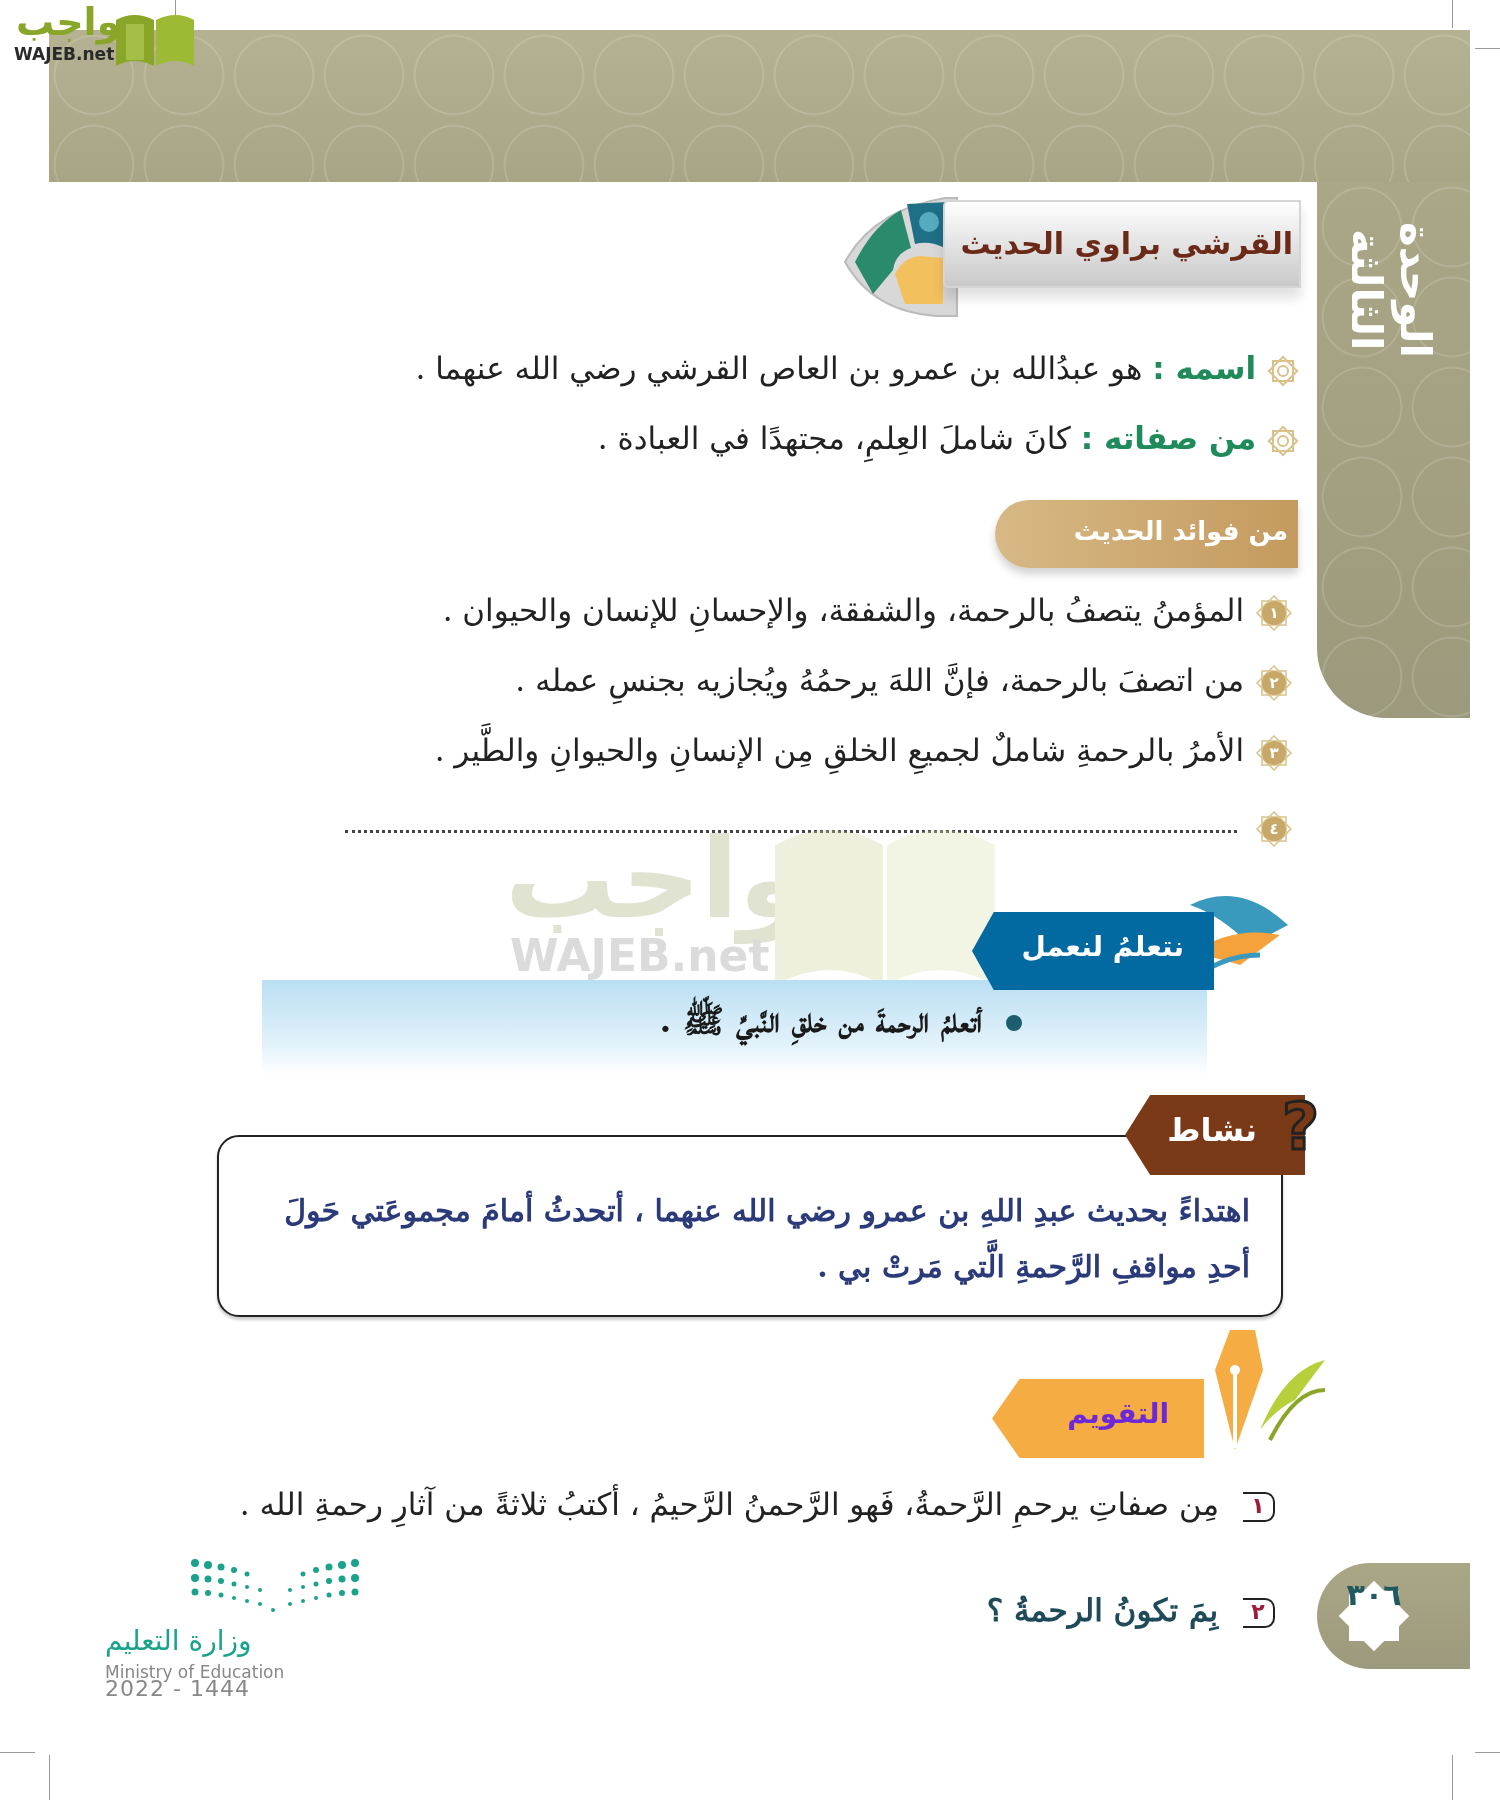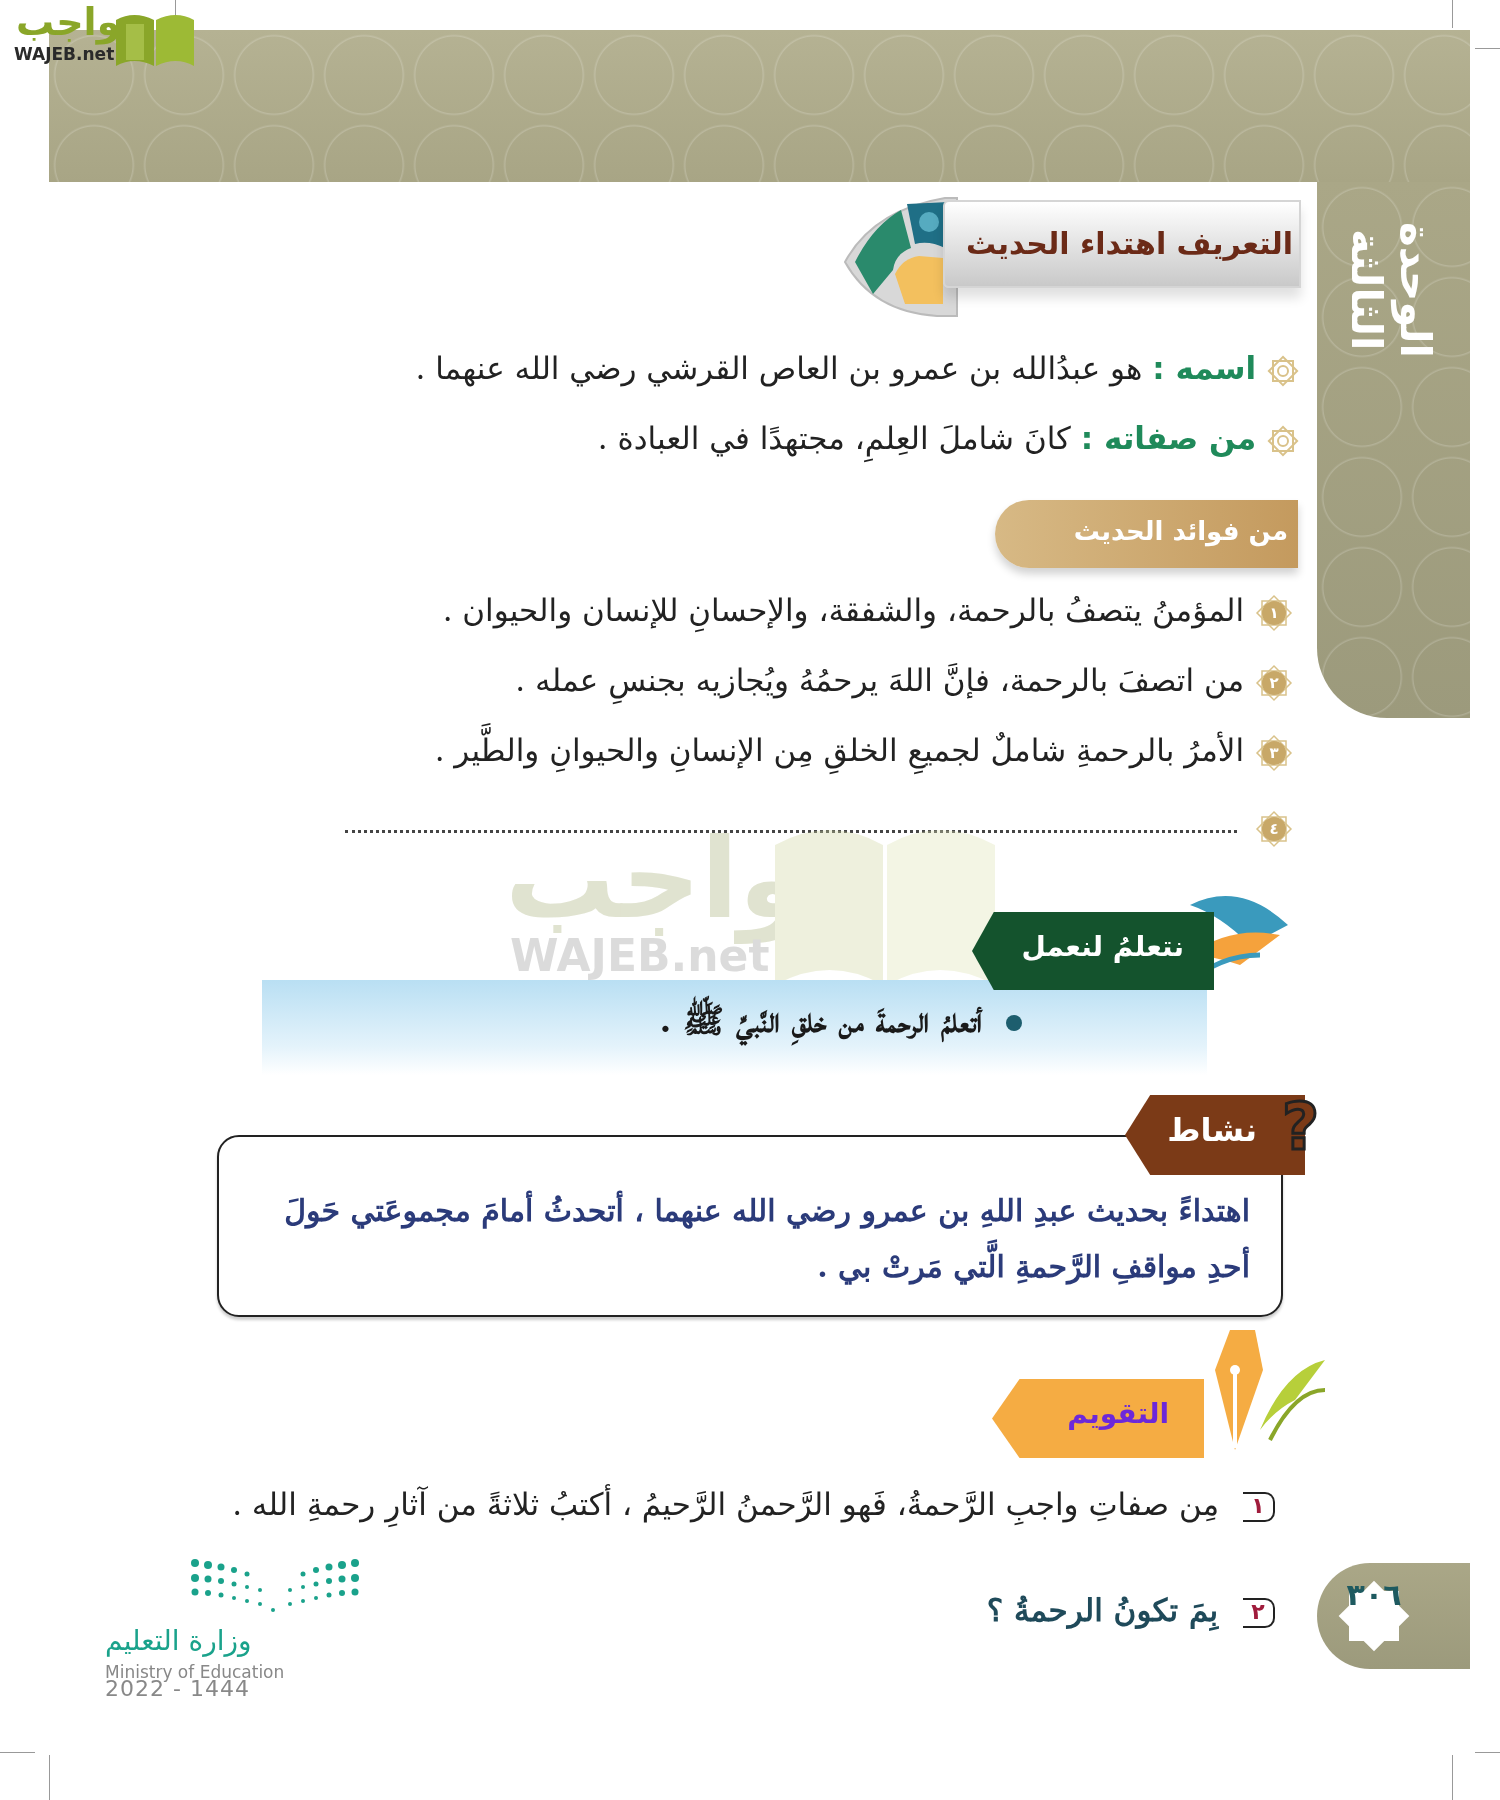--- a/index.html
+++ b/index.html
@@ -53,21 +53,21 @@
 
   
   .wm { position: absolute; left: 505px; top: 815px; width: 500px; height: 180px; opacity: .35; pointer-events: none; }
   .wm .ar-wm { position: absolute; left: 0; top: 0; font: bold 110px "DejaVu Sans", sans-serif; color: #a8b07a; direction: rtl; }
   .wm .en-wm { position: absolute; left: 5px; top: 115px; font: bold 44px "DejaVu Sans", sans-serif; color: #999; }
 
   
   .learn-strip { position: absolute; left: 262px; top: 980px; width: 945px; height: 95px;
     background: linear-gradient(180deg, #b9dff3 0%, #e4f3fb 70%, #ffffff 100%); }
   .learn-tab { position: absolute; left: 972px; top: 912px; width: 242px; height: 78px;
-    background: #14532d; clip-path: polygon(0 50%, 9% 0, 100% 0, 100% 100%, 9% 100%); }
+    background: #0369a1; clip-path: polygon(0 50%, 9% 0, 100% 0, 100% 100%, 9% 100%); }
   .learn-tab span { position: absolute; right: 30px; top: 18px; color: #fff; font: bold 28px "DejaVu Sans", sans-serif; direction: rtl; }
   .learn-deco { position: absolute; left: 1180px; top: 885px; width: 110px; height: 110px; }
   .learn-text { position: absolute; right: 478px; top: 1000px; font: bold 34px "DejaVu Serif", serif; color: #1a1a1a; direction: rtl; white-space: nowrap; }
   .dot-bullet { display: inline-block; width: 16px; height: 16px; border-radius: 50%; background: #1d5e6e; margin-left: 12px; vertical-align: middle; }
 
   
   .activity-box { position: absolute; left: 217px; top: 1135px; width: 1066px; height: 182px;
     border: 2.5px solid #222; border-radius: 22px; box-shadow: 0 3px 3px rgba(0,0,0,.2); background: #fff; }
   .activity-tab { position: absolute; left: 1125px; top: 1095px; width: 180px; height: 80px;
     background: #7b3a17; clip-path: polygon(0 50%, 14% 0, 100% 0, 100% 100%, 14% 100%); }
@@ -127,21 +127,21 @@
 
 <div class="narrator-header">
   <svg style="position:absolute;left:0;top:0;" width="130" height="124" viewBox="0 0 130 124">
     <path d="M12 66 Q40 14 112 2 L124 2 L124 120 L104 120 Q40 116 12 66Z" fill="#d8d8d8" stroke="#bbb" stroke-width="2"></path>
     <path d="M74 8 L116 6 L112 52 Q96 44 82 48Z" fill="#1f6f86"></path>
     <circle cx="96" cy="26" r="10" fill="#6ec4d8" opacity=".7"></circle>
     <path d="M22 66 Q40 30 68 14 L78 52 Q62 58 60 74 L40 98Z" fill="#2a8a6c"></path>
     <path d="M62 78 Q70 62 86 60 L110 62 L110 108 L72 108Z" fill="#f3c05e"></path>
   </svg>
   <div class="narrator-bar">
-    <span class="narrator-title">التعريف اهتداء الحديث</span>
+    <span class="narrator-title">القرشي براوي الحديث</span>
   </div>
 </div>
 
 <div class="line ar" style="top:350px;right:200px;">
   <svg class="star-bullet" viewBox="0 0 34 34">
       <g fill="none" stroke="#d9c28a" stroke-width="2">
         <rect x="7" y="7" width="20" height="20"></rect>
         <rect x="7" y="7" width="20" height="20" transform="rotate(45 17 17)"></rect>
         <circle cx="17" cy="17" r="5"></circle>
       </g>
@@ -238,21 +238,21 @@
   <line x1="60" y1="40" x2="60" y2="118" stroke="#fff" stroke-width="4"></line>
   <circle cx="60" cy="40" r="5" fill="#fff"></circle>
   <path d="M85 100 Q110 40 150 30 L120 70 Q100 80 85 100Z" fill="#b7cf3a"></path>
   <path d="M95 110 Q120 60 150 60" stroke="#8aa629" stroke-width="4" fill="none"></path>
 </svg>
 <div class="eval-tab">
   <span>التقويم</span>
 </div>
 <div class="eval-q ar" style="top:1486px;">
   <span class="qnum">١</span>
-  <span>مِن صفاتِ واجبِ الرَّحمةُ، فَهو الرَّحمنُ الرَّحيمُ ، أكتبُ ثلاثةً من آثارِ رحمةِ الله .</span>
+  <span>مِن صفاتِ يرحمِ الرَّحمةُ، فَهو الرَّحمنُ الرَّحيمُ ، أكتبُ ثلاثةً من آثارِ رحمةِ الله .</span>
 </div>
 <div class="eval-q ar q2" style="top:1592px;">
   <span class="qnum">٢</span>
   <span>بِمَ تكونُ الرحمةُ ؟</span>
 </div>
 
 <div class="page-num-tab">
   <div class="page-num">
     <svg width="78" height="78" viewBox="0 0 78 78" style="position:absolute;left:0;top:0">
         <g fill="#fff">

